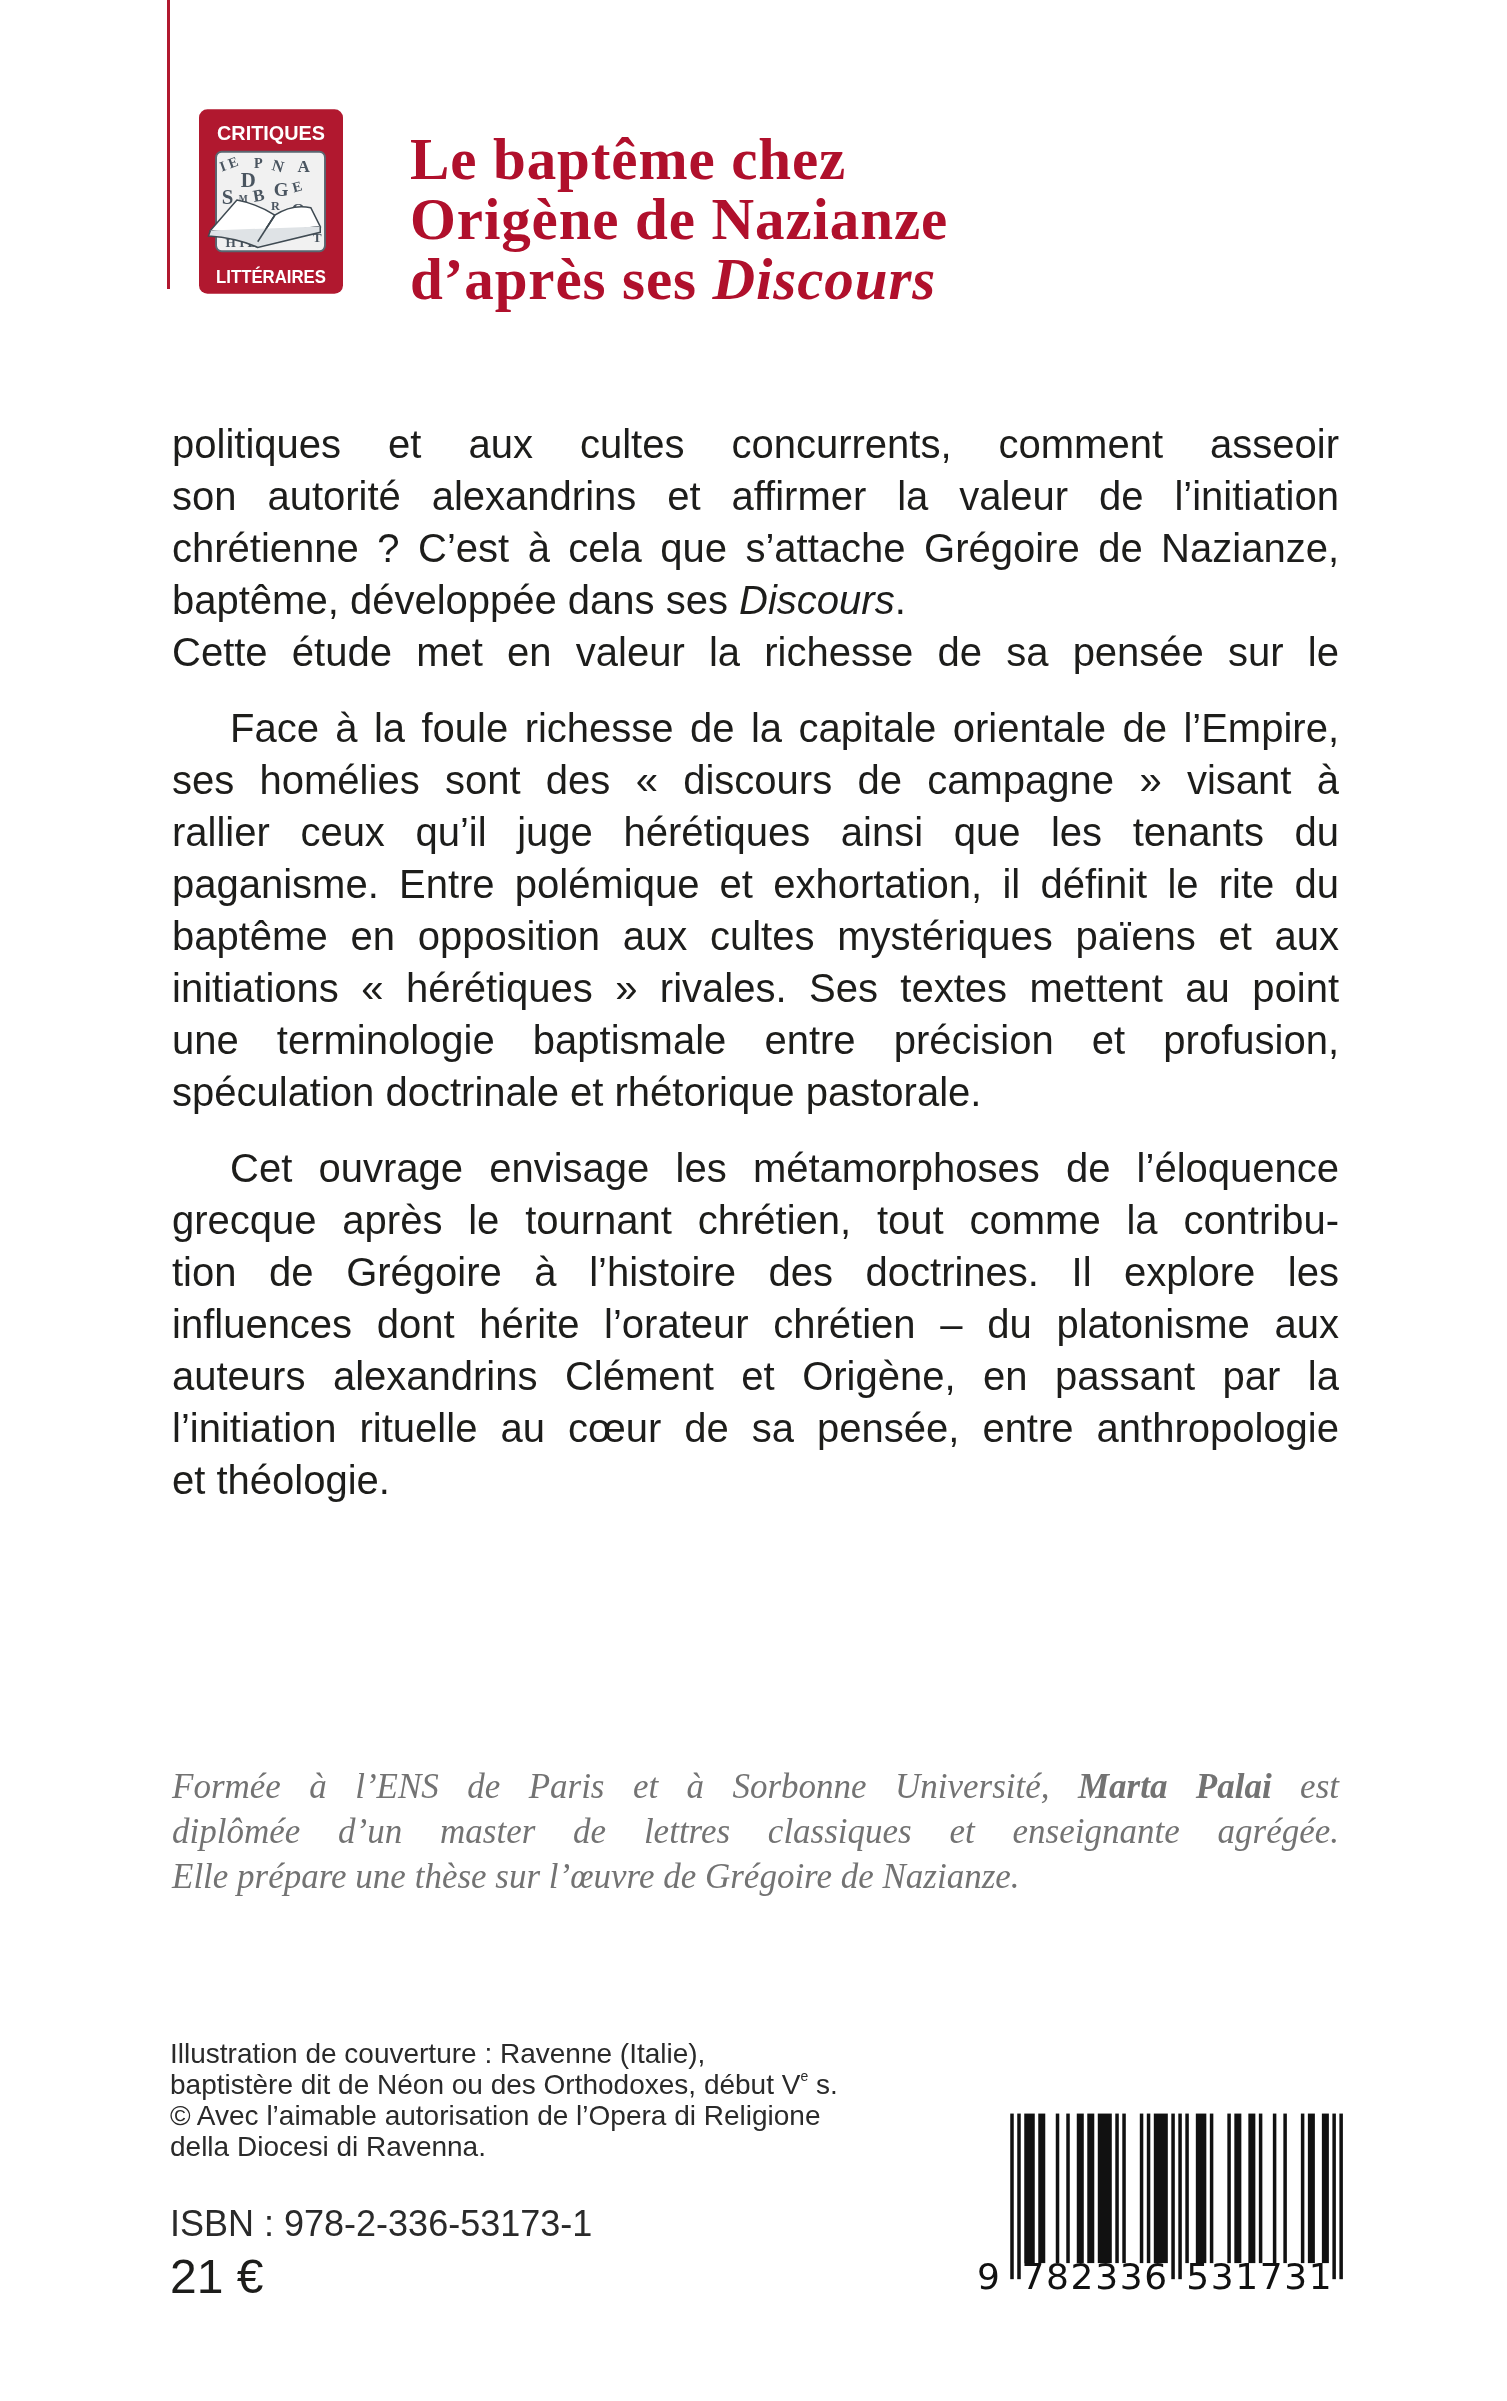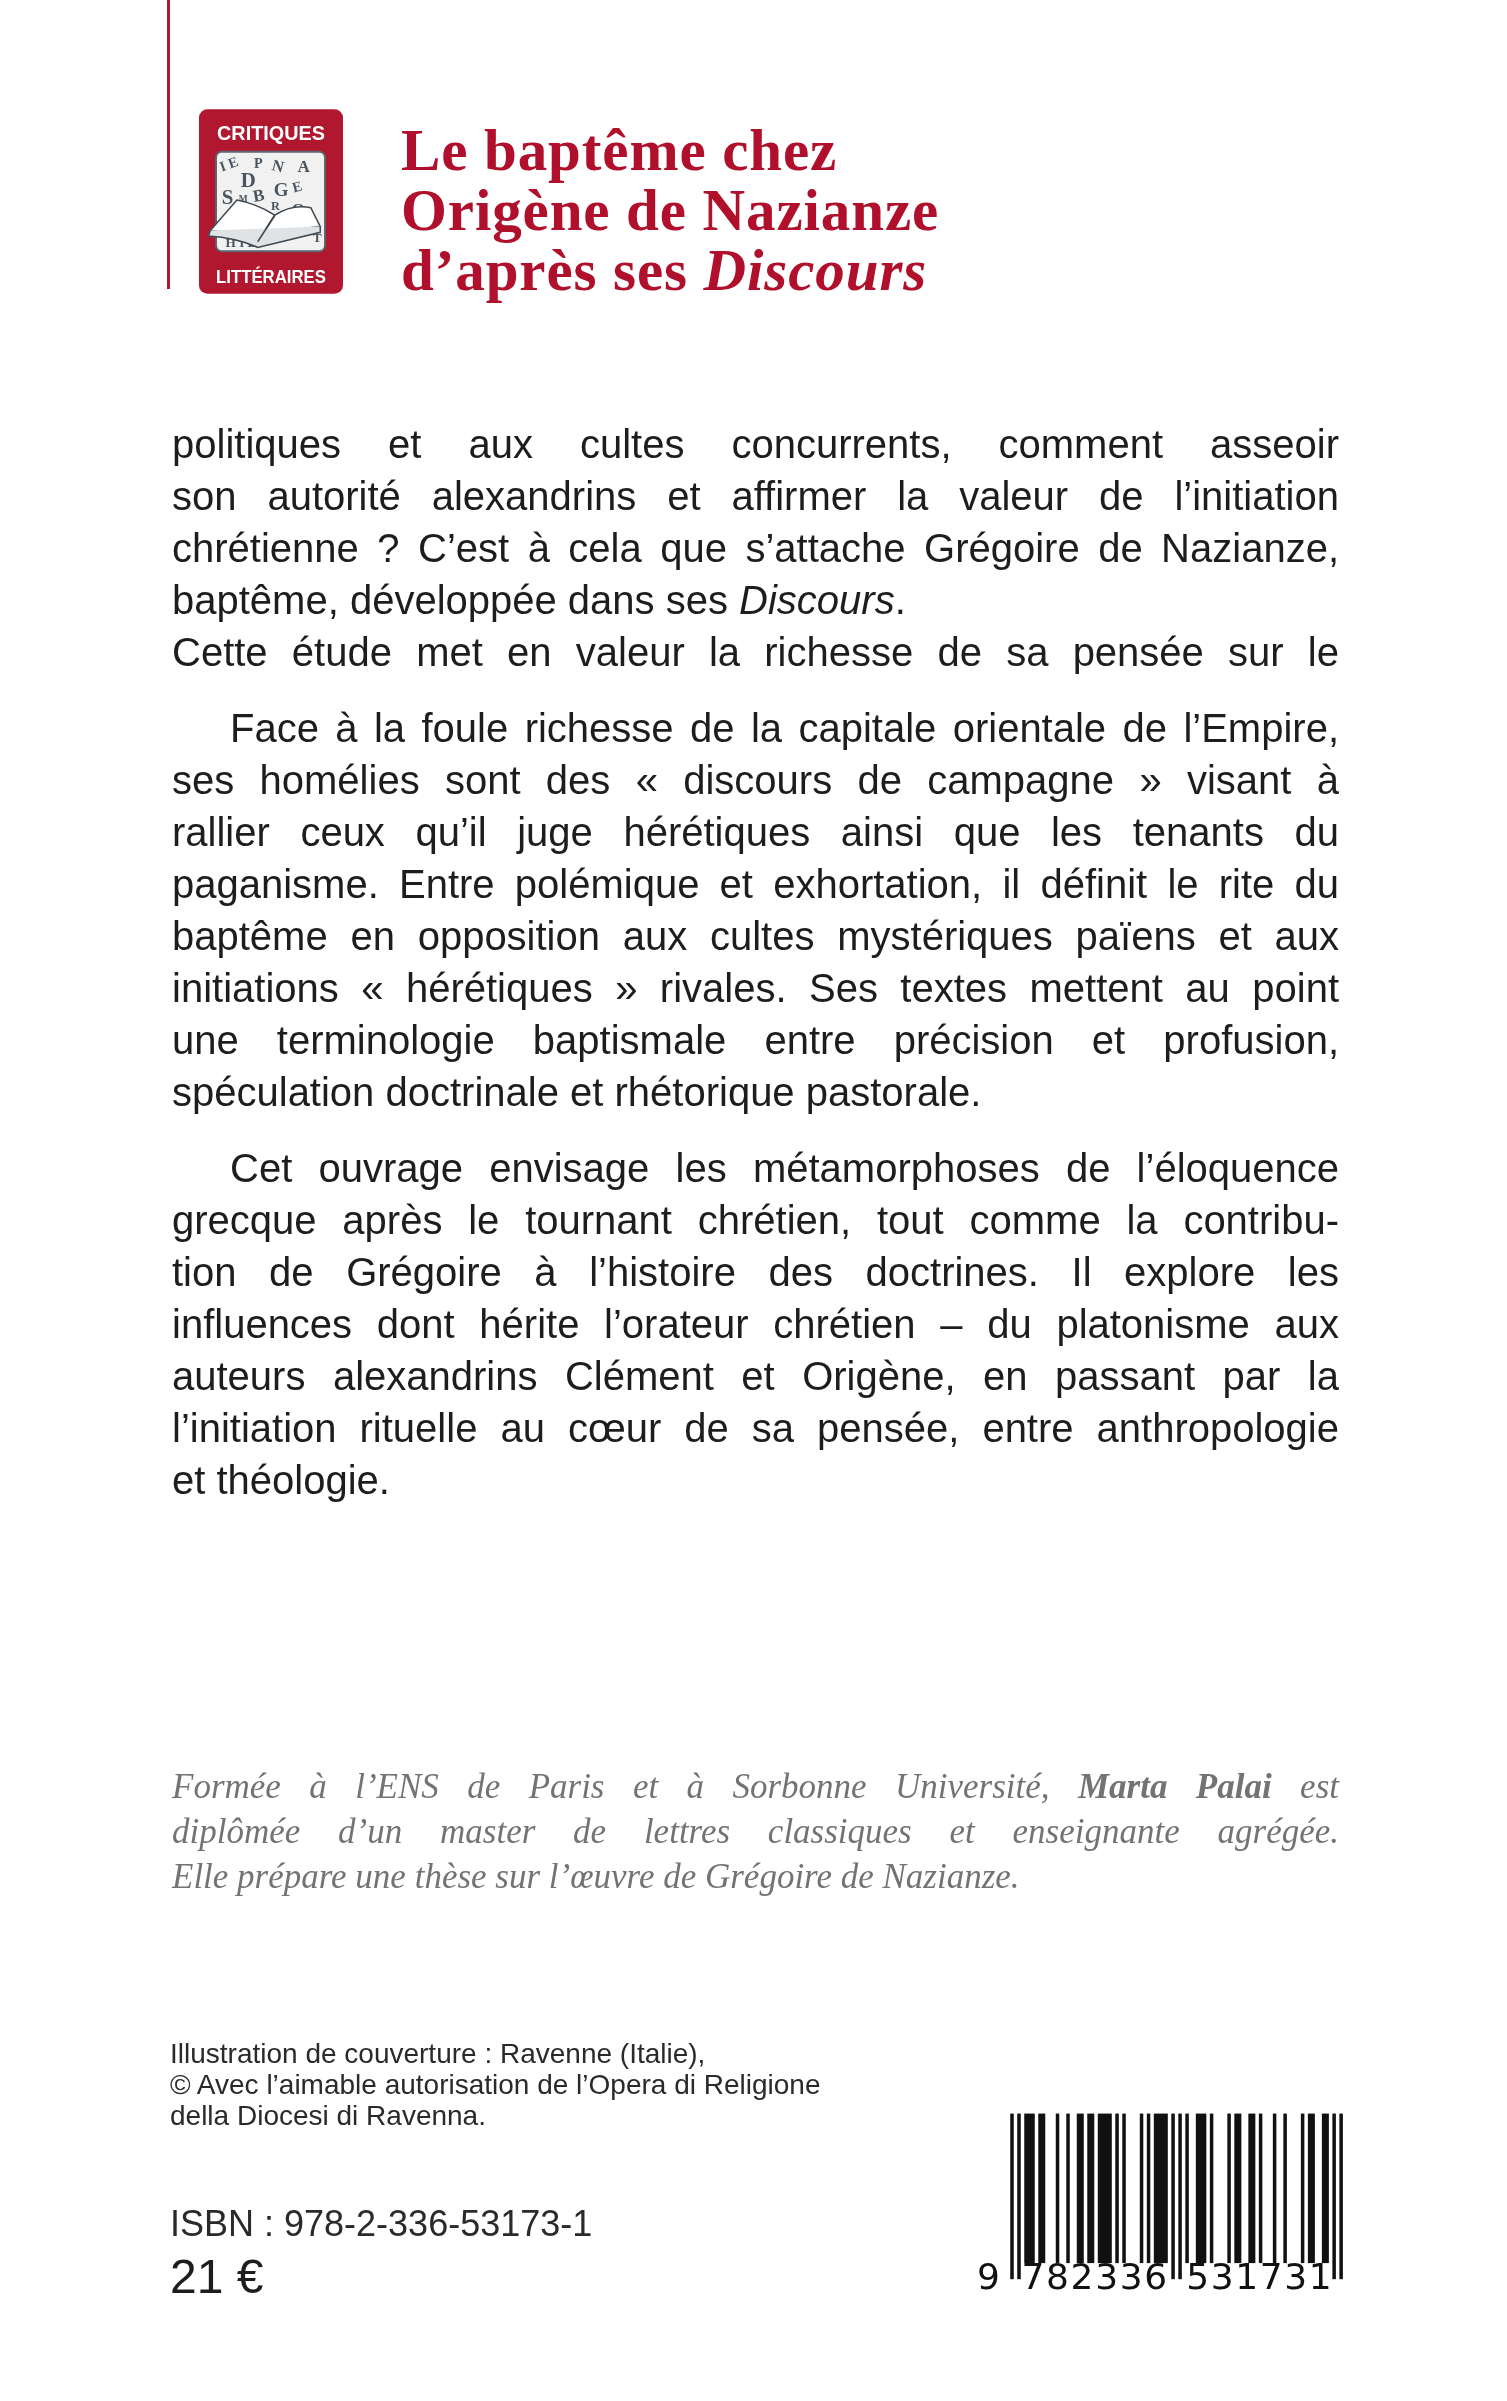--- a/index.html
+++ b/index.html
@@ -60,21 +60,21 @@
   </g>
   <g stroke="#3f4a52" stroke-width="1.6" fill="#ffffff">
     <path d="M12 128 L40 96 Q62 100 80 112 L62 140 Q40 130 12 128 Z"></path>
     <path d="M80 112 Q98 100 118 104 L128 124 Q100 126 62 140 Z"></path>
     <path d="M12 128 L10 134 Q40 136 62 146 L128 130 L128 124" fill="#dfe3e6"></path>
     <line x1="80" y1="112" x2="62" y2="140"></line>
   </g>
   <text x="76" y="184" text-anchor="middle" font-family="Liberation Sans, sans-serif" font-weight="bold" font-size="20" fill="#ffffff" textLength="116" lengthAdjust="spacingAndGlyphs">LITTÉRAIRES</text>
 </svg>
 
-<h1 id="title" class="abs" style="margin:8px;">
+<h1 id="title" class="abs" style="margin:17px;">
   <span class="tline">Le baptême chez</span>
   <span class="tline">Origène de Nazianze</span>
   <span class="tline"><span>d’après ses </span><em>Discours</em></span>
 </h1>
 
 <div id="body-text" class="abs">
     <div class="para">
       <div class="line">politiques et aux cultes concurrents, comment asseoir</div>
       <div class="line">son autorité alexandrins et affirmer la valeur de l’initiation</div>
       <div class="line">chrétienne ? C’est à cela que s’attache Grégoire de Nazianze,</div>
@@ -103,20 +103,21 @@
   </div>
 
 <div id="author-bio" class="abs">
   <div class="line"><span>Formée à l’ENS de Paris et à Sorbonne Université, </span><b>Marta Palai</b><span> est</span></div>
   <div class="line">diplômée d’un master de lettres classiques et enseignante agrégée.</div>
   <div class="line last">Elle prépare une thèse sur l’œuvre de Grégoire de Nazianze.</div>
 </div>
 
 <div id="credits" class="abs">
   <div>Illustration de couverture : Ravenne (Italie),</div>
+  <div><span>baptistère dit de Néon ou des Orthodoxes, début V</span><sup class="ord">e</sup><span> s.</span></div>
   <div>© Avec l’aimable autorisation de l’Opera di Religione</div>
   <div>della Diocesi di Ravenna.</div>
 </div>
 
 <div id="isbn" class="abs">ISBN : 978-2-336-53173-1</div>
 <div id="price" class="abs">21 €</div>
 
 <svg id="barcode" class="abs" viewBox="0 0 400 205" xmlns="http://www.w3.org/2000/svg">
     <rect x="37.00" y="8" width="3.70" height="175" fill="#111"></rect>
     <rect x="44.40" y="8" width="3.70" height="175" fill="#111"></rect>

